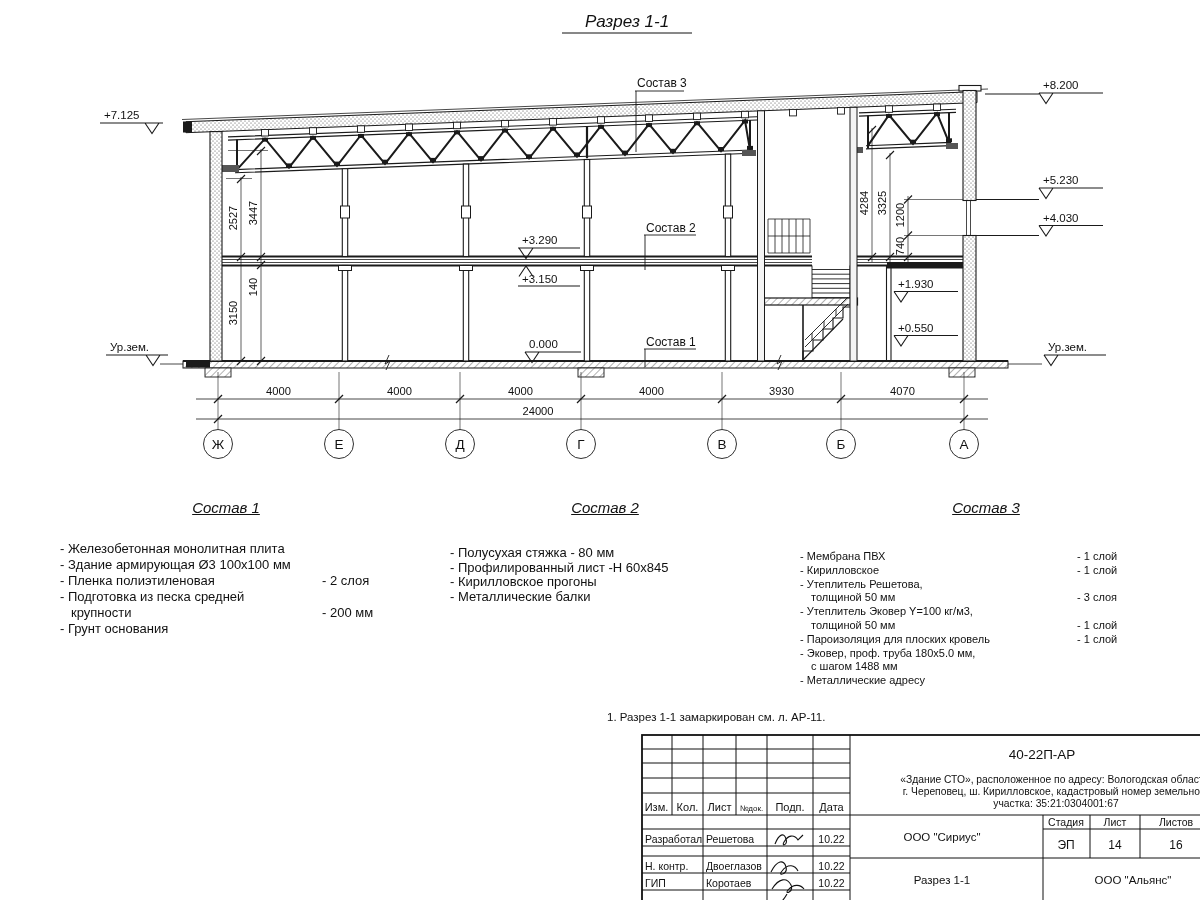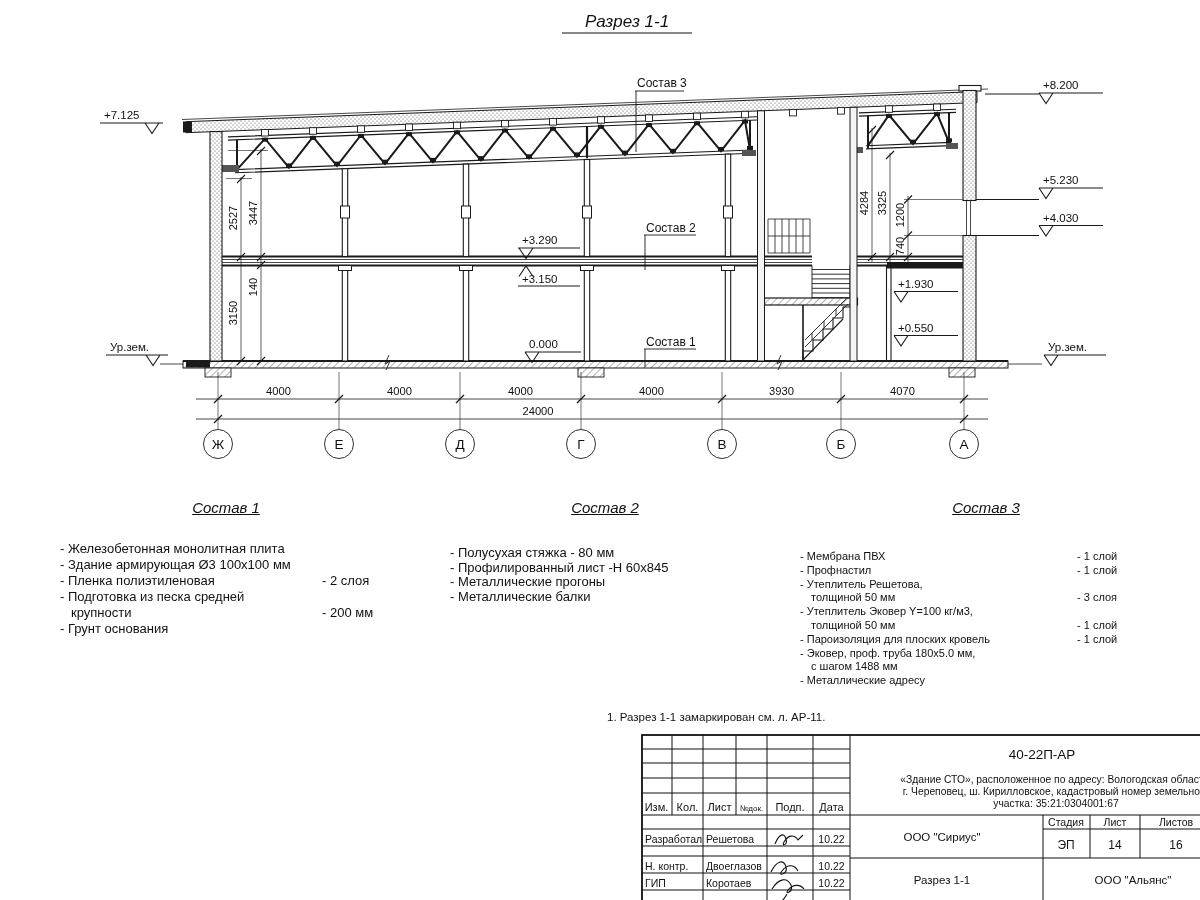--- a/index.html
+++ b/index.html
@@ -279,27 +279,27 @@
     <div class="crow"><span class="ct">- Здание армирующая Ø3 100х100 мм</span></div>
     <div class="crow"><span class="ct">- Пленка полиэтиленовая</span><span class="cv">-  2 слоя</span></div>
     <div class="crow"><span class="ct">- Подготовка из песка средней</span></div>
     <div class="crow ind"><span class="ct">крупности</span><span class="cv">- 200 мм</span></div>
     <div class="crow"><span class="ct">- Грунт основания</span></div>
   </div>
 <div id="comp2" class="comp" style="left:450px;top:500px;width:310px">
   <h3>Состав 2</h3>
 <div class="crow"><span class="ct">- Полусухая стяжка - 80 мм</span></div>
     <div class="crow"><span class="ct">- Профилированный лист -Н 60х845</span></div>
-    <div class="crow"><span class="ct">-  Металлические прогоны</span></div>
+    <div class="crow"><span class="ct">-  Кирилловское прогоны</span></div>
     <div class="crow"><span class="ct">- Металлические балки</span></div>
   </div>
 <div id="comp3" class="comp" style="left:800px;top:500px;width:372px">
   <h3>Состав 3</h3>
 <div class="crow"><span class="ct">- Мембрана ПВХ</span><span class="cv">- 1 слой</span></div>
-    <div class="crow"><span class="ct">- Профнастил</span><span class="cv">- 1 слой</span></div>
+    <div class="crow"><span class="ct">- Кирилловское</span><span class="cv">- 1 слой</span></div>
     <div class="crow"><span class="ct">- Утеплитель Решетова,</span></div>
     <div class="crow ind"><span class="ct">толщиной 50 мм</span><span class="cv">- 3 слоя</span></div>
     <div class="crow"><span class="ct">- Утеплитель Эковер Y=100 кг/м3,</span></div>
     <div class="crow ind"><span class="ct">толщиной 50 мм</span><span class="cv">- 1 слой</span></div>
     <div class="crow"><span class="ct">- Пароизоляция для плоских кровель</span><span class="cv">- 1 слой</span></div>
     <div class="crow"><span class="ct">- Эковер, проф. труба 180х5.0 мм,</span></div>
     <div class="crow ind"><span class="ct">с шагом 1488 мм</span></div>
     <div class="crow"><span class="ct">- Металлические адресу</span></div>
   </div>
 

